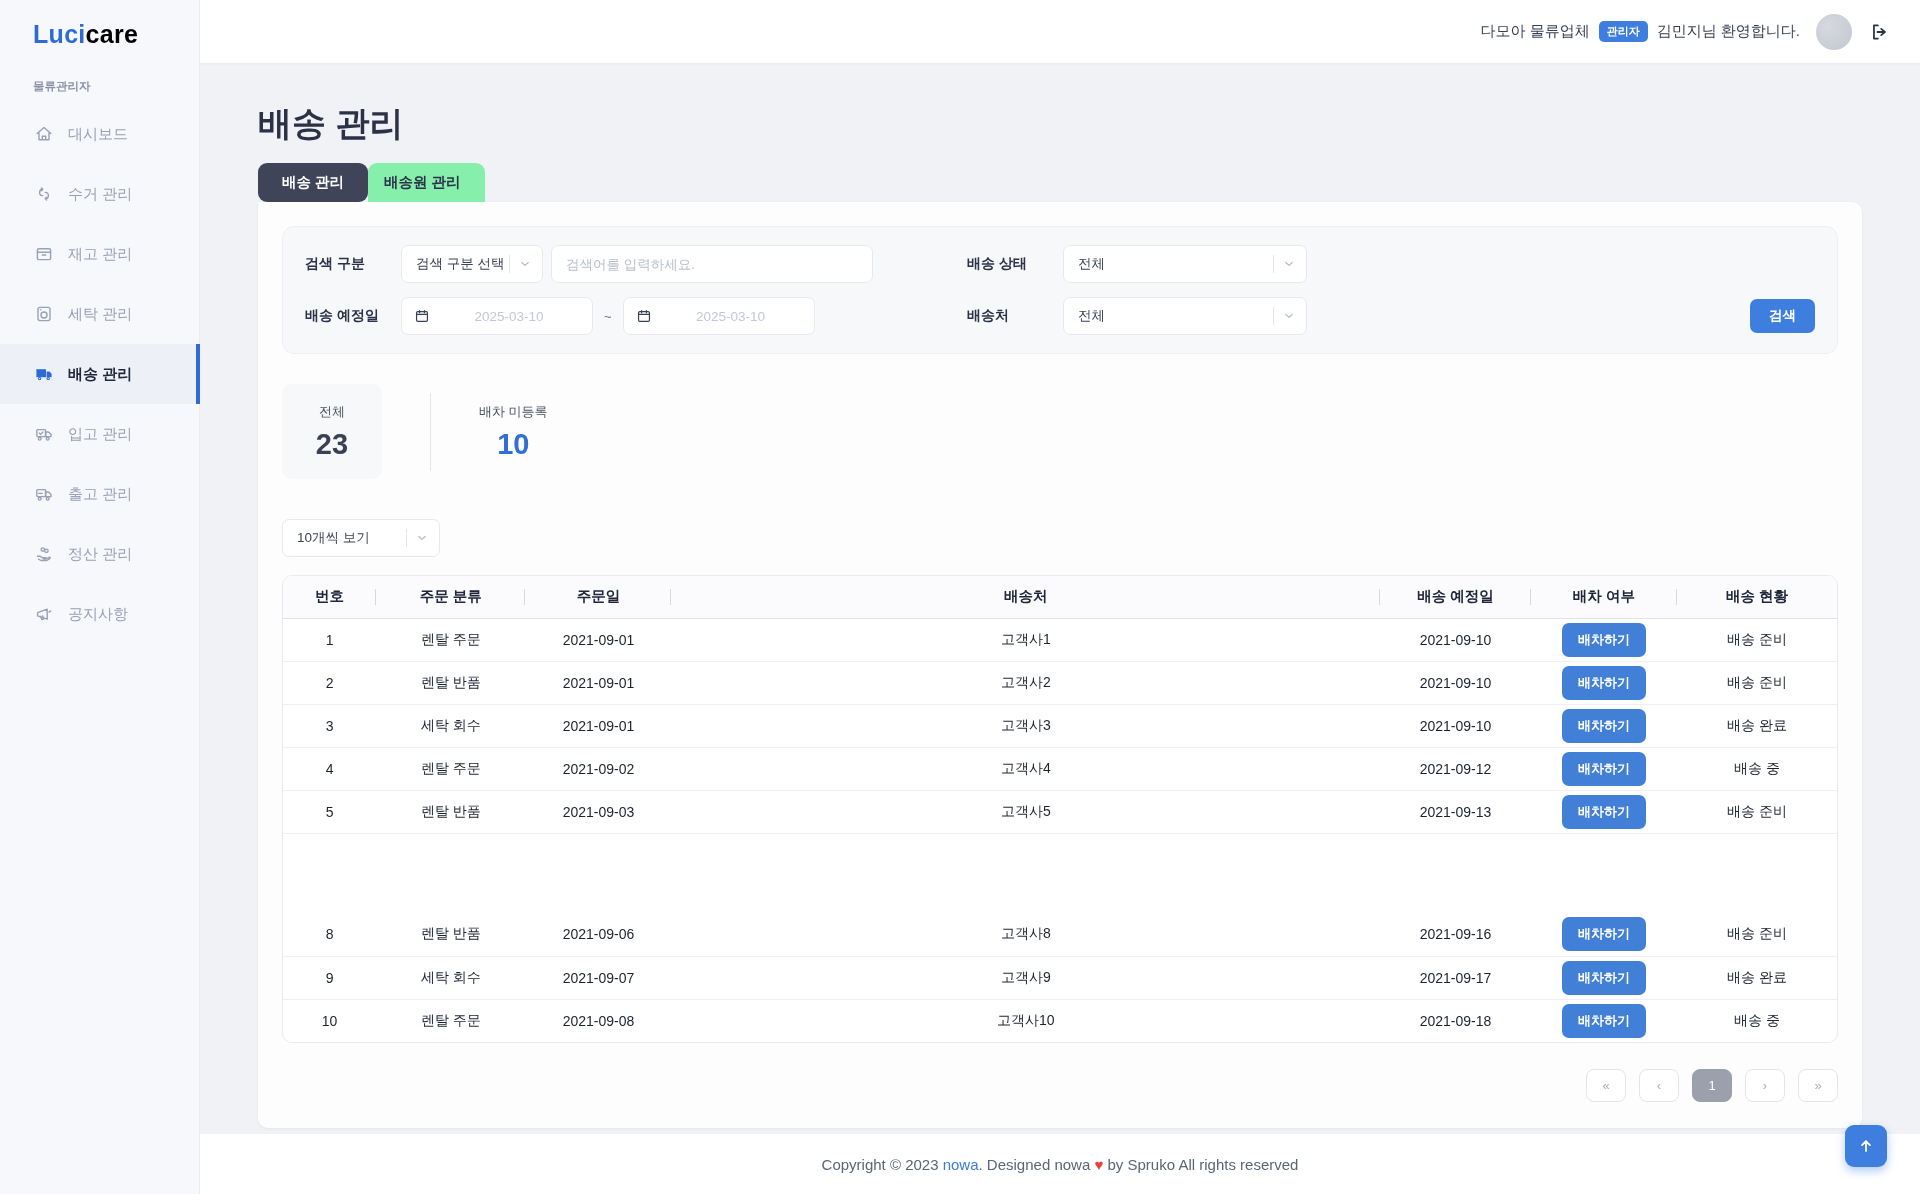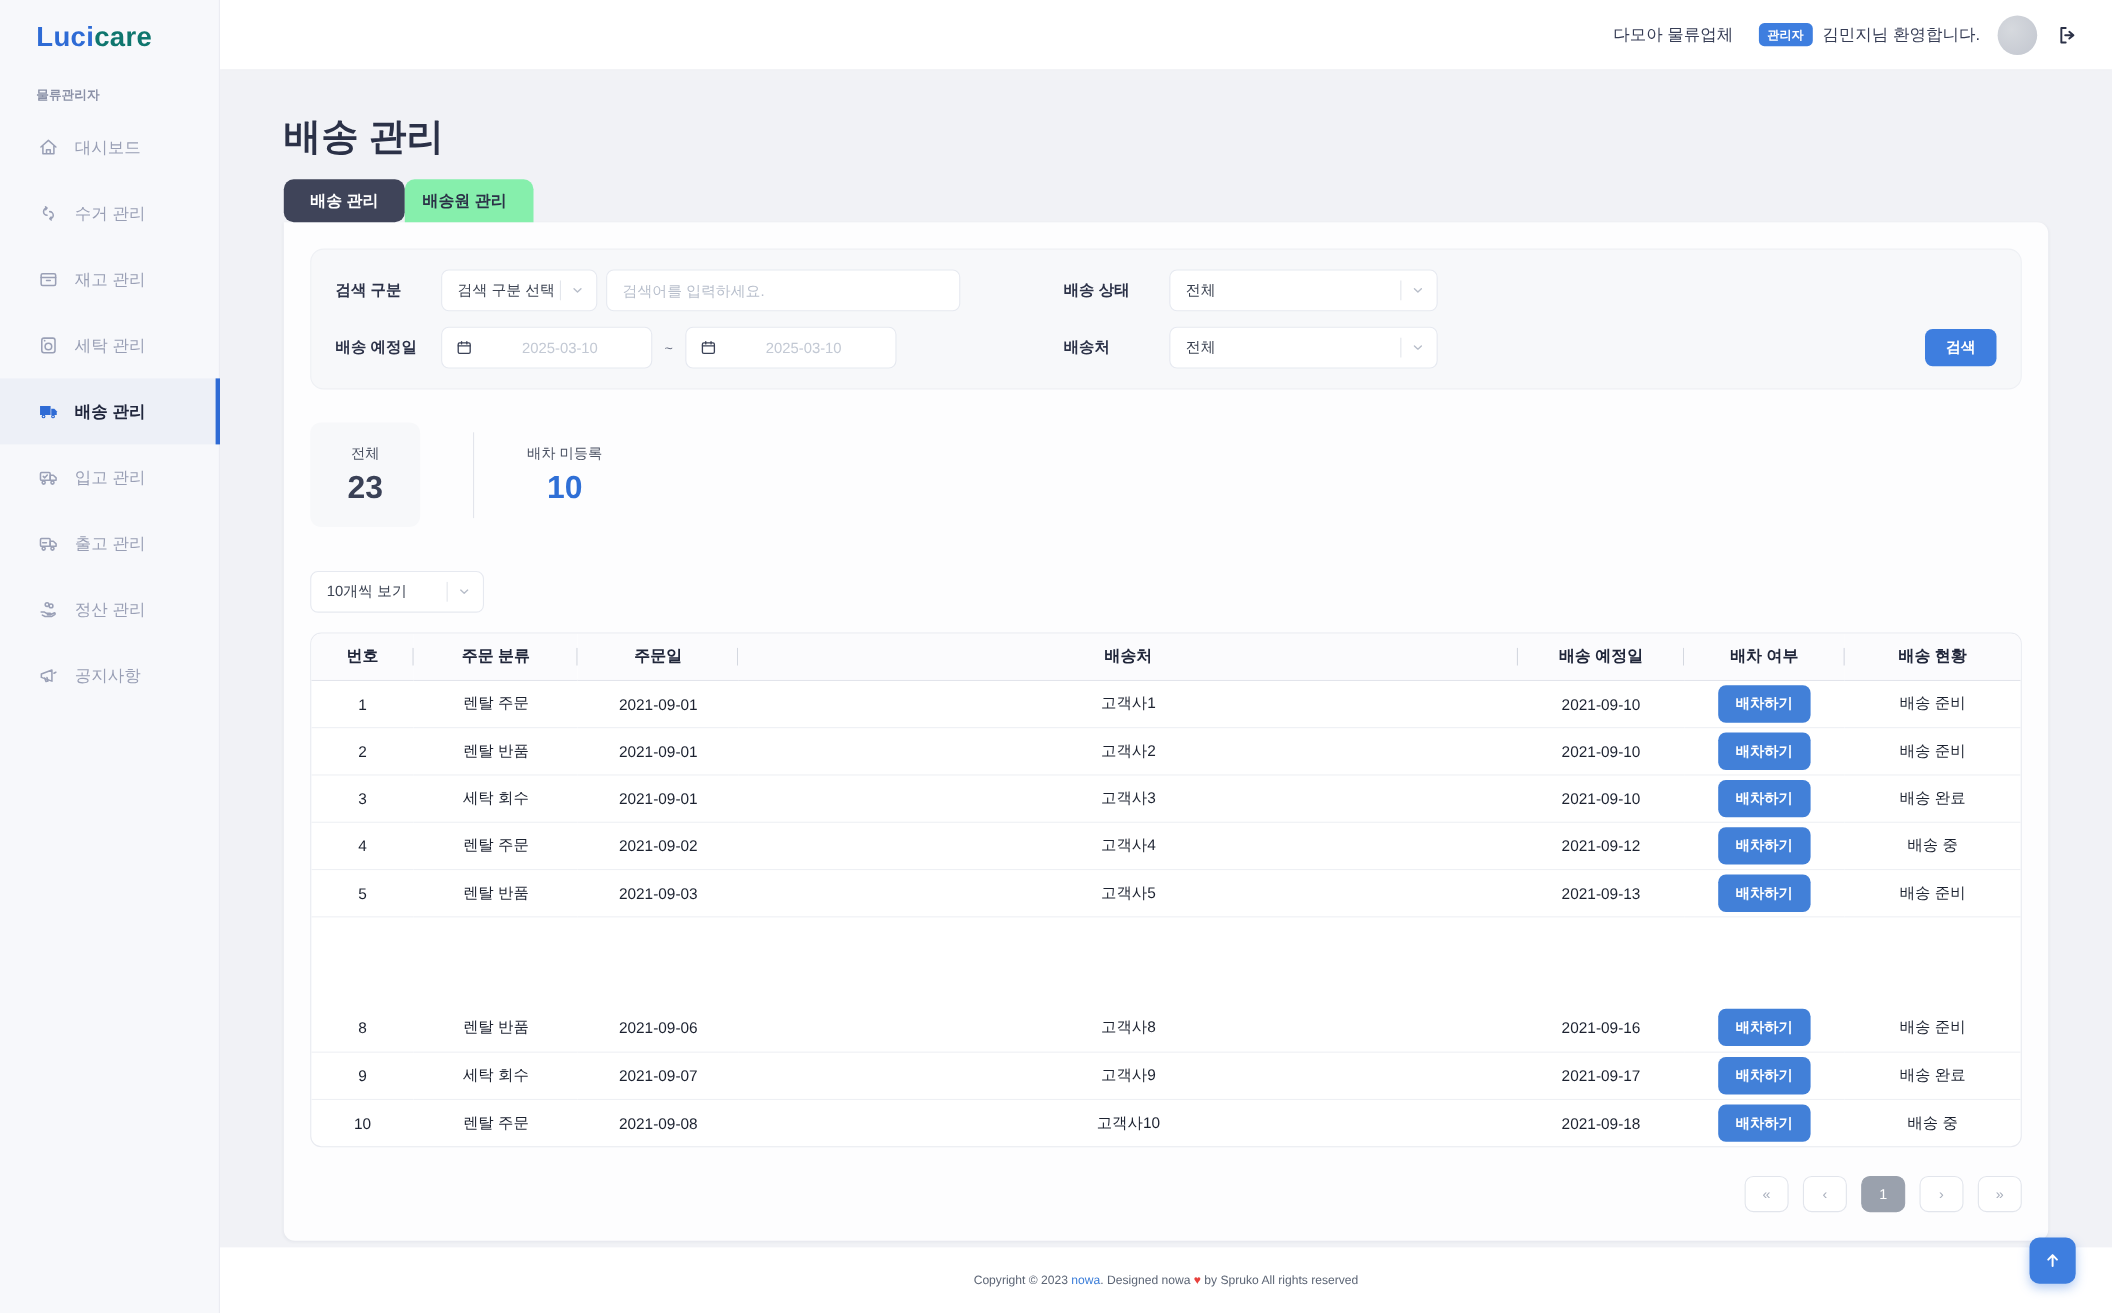--- a/index.html
+++ b/index.html
@@ -7,36 +7,36 @@
   body {
     font-family:"Liberation Sans","DejaVu Sans",sans-serif;
     background:#f1f2f6; position:relative; overflow:hidden; color:#1c2230;
   }
   svg { display:block; }
 
   
   .sidebar { position:absolute; left:0; top:0; bottom:0; width:200px;
     background:#f7f8fb; border-right:1px solid #ebecf2; z-index:6; }
   .logo { padding:20px 0 0 33px; font-size:25px; font-weight:800; letter-spacing:.3px; }
-  .logo .p1 { color:#2e6bd5; } .logo .p2 { color:#0f766e; }
+  .logo .p1 { color:#2e6bd5; } .logo .p2 { color:#000000; }
   .side-label { margin:30px 0 6px 33px; font-size:11.5px; font-weight:700; color:#8b91a7; }
   .nav { list-style:none; margin-top:10px; }
   .nav-item { height:60px; display:flex; align-items:center; gap:14px; padding-left:34px;
     color:#999fb5; font-size:15px; cursor:pointer; position:relative; }
   .nav-item .nav-icon { width:20px; height:20px; color:#9aa0b6; }
   .nav-item.active { background:#edf0f7; color:#20263c; font-weight:700; }
   .nav-item.active::after { content:''; position:absolute; right:-1px; top:0; bottom:0; width:4px; background:#2f6bd5; }
   .nav-item.active .nav-icon { color:#2f6bd5; }
 
   
   .header { position:absolute; left:200px; right:0; top:0; height:63px; background:#fff;
     display:flex; align-items:center; justify-content:flex-end; gap:16px; padding:0 30px;
     box-shadow:0 1px 2px rgba(40,50,80,.04); z-index:5;text-align:right; }
   .header-text { font-size:15px; color:#363d55; display:flex; align-items:center; gap:9px; }
-  .badge { background:#3e7edf; color:#fff; font-size:11px; font-weight:700; padding:3px 8px; border-radius:5px;margin-left:14px; }
+  .badge { background:#3e7edf; color:#fff; font-size:11px; font-weight:700; padding:3px 8px; border-radius:5px; }
   .avatar { width:36px; height:36px; border-radius:50%;
     background:radial-gradient(circle at 35% 35%, #d6d9de, #c2c6cf); }
   .logout-btn { background:none; border:none; color:#2b3147; cursor:pointer; }
   .logout-btn svg { width:22px; height:22px; }
 
   
   .main { position:absolute; left:200px; top:63px; right:0; padding:38px 58px 0; }
   .page-title { font-size:34px; font-weight:800; color:#2b3147; }
   .tabs { display:flex; margin-top:16px; }
   .tab { padding:10px 24px; font-size:14.5px; font-weight:700; border-radius:9px 9px 0 0; cursor:pointer; }
@@ -107,21 +107,21 @@
 
   
   .pagination { display:flex; justify-content:flex-end; gap:13px; margin-top:26px; padding-bottom:2px; }
   .page-btn { min-width:40px; height:33px; border:1px solid #e2e5ec; border-radius:8px;
     background:#fff; color:#aab0bd; font-size:13px; display:flex; align-items:center;
     justify-content:center; cursor:pointer; font-family:inherit; }
   .page-btn.active { background:#9aa1ad; color:#fff; border-color:#9aa1ad; }
 
   
   .footer { position:absolute; left:200px; right:0; bottom:0; height:60px; background:#fff;
-    display:flex; align-items:center; justify-content:center; font-size:11px; color:#5c6575;
+    display:flex; align-items:center; justify-content:center; font-size:15px; color:#5c6575;
     white-space:pre; }
   .footer .link { color:#3b7dd8; cursor:pointer; }
   .heart { color:#e8413c; }
 
   .scroll-top { position:absolute; right:33px; bottom:27px; width:42px; height:42px;
     border-radius:9px; background:#3e7edf; color:#fff; border:none; cursor:pointer;
     display:flex; align-items:center; justify-content:center;
     box-shadow:0 4px 10px rgba(62,126,223,.4); z-index:7; }
   .scroll-top svg { width:18px; height:18px; }
 </style>

